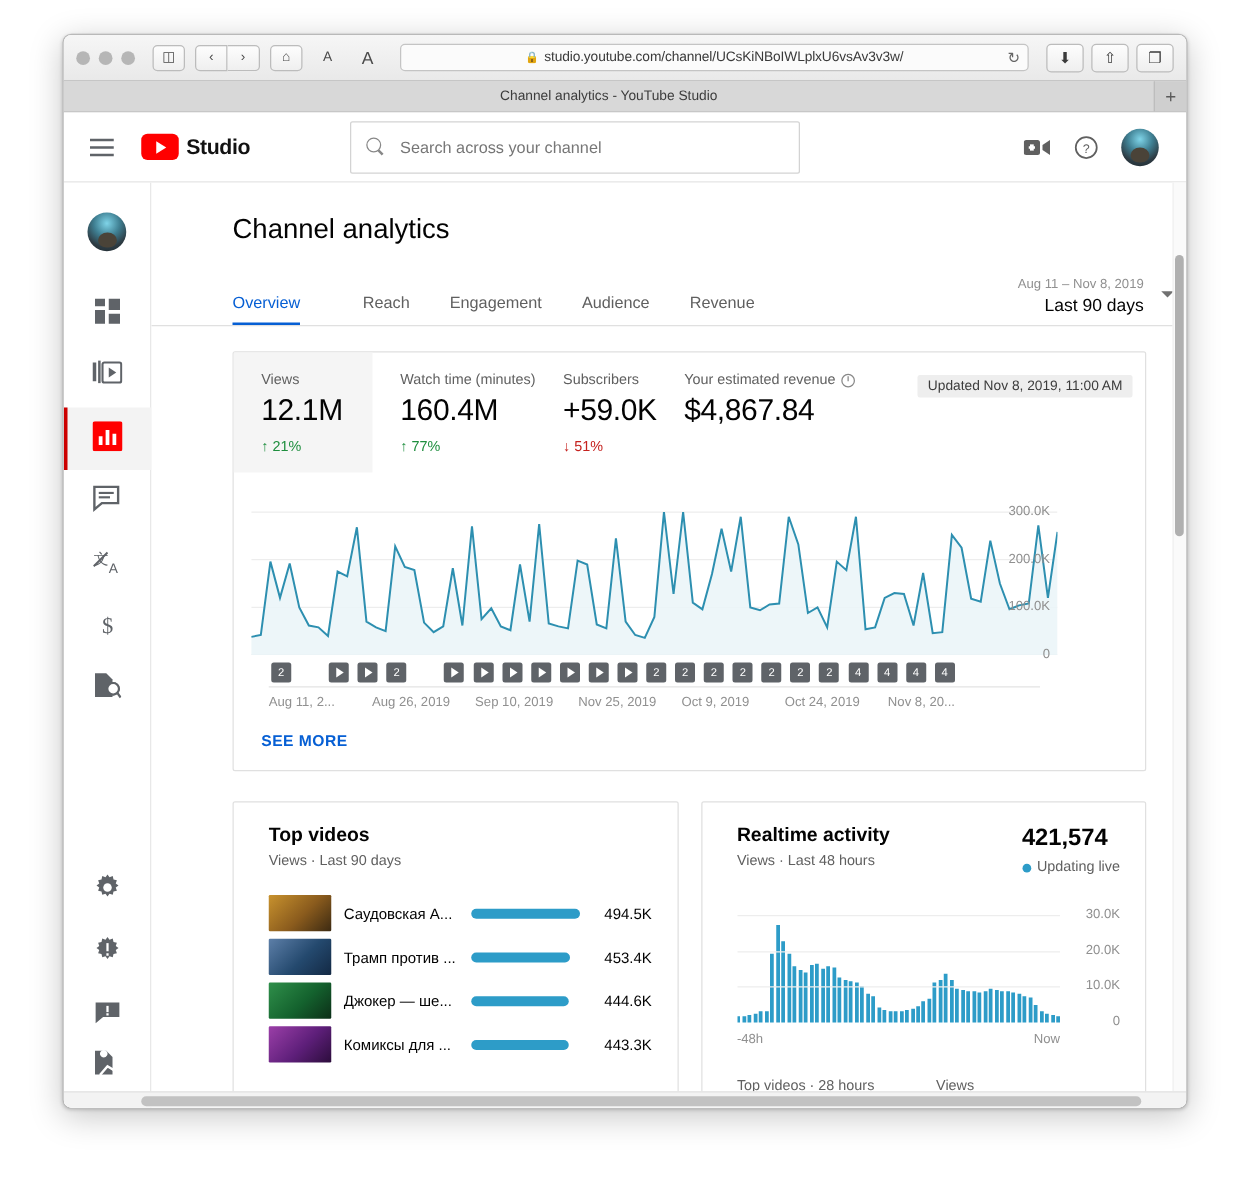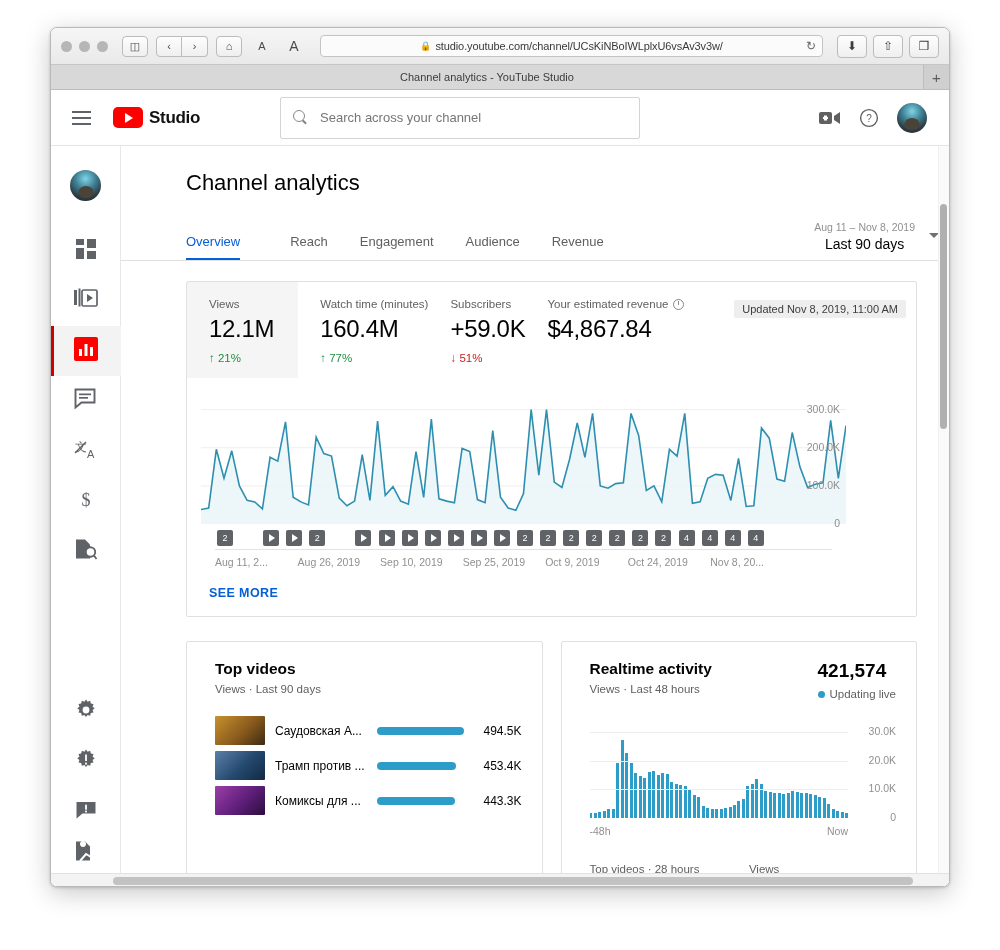--- a/index.html
+++ b/index.html
@@ -163,21 +163,21 @@
   }
   .tab-item {
     font-size: 13px; color: #606060; padding: 0 16px 11px 16px; position: relative; text-align: center;
   }
   .tab-item:first-child { padding-left: 0; margin-right: 18px;}
   .tab-item.sel { color: #065fd4; }
   .tab-item.sel::after {
     content:''; position: absolute; left: 0; right: 16px; bottom: 0; height: 2px; background: #065fd4;
   }
   .date-range {
-    position: absolute; right: 34px; bottom: 8px; text-align: center;
+    position: absolute; right: 34px; bottom: 8px; text-align: right;
   }
   .dr-sub { font-size: 10.5px; color: #909090; }
   .dr-main { font-size: 14px; color: #030303; margin-top: 3px;}
   .dr-caret {
     position: absolute; right: 10px; bottom: 22px;
     width: 0; height: 0; border-left: 5px solid transparent; border-right: 5px solid transparent;
     border-top: 5px solid #707070;
   }
 
   .card {
@@ -576,21 +576,21 @@
               <div class="marker">4</div>
               <div class="marker">4</div>
               <div class="marker">4</div>
               <div class="marker">4</div>
             </div>
           <div class="x-axis-line"></div>
           <div class="x-labels" id="xLabels">
               <span class="x-lab">Aug 11, 2...</span>
               <span class="x-lab">Aug 26, 2019</span>
               <span class="x-lab">Sep 10, 2019</span>
-              <span class="x-lab">Sep 25, 2019</span>
+              <span class="x-lab">Nov 25, 2019</span>
               <span class="x-lab">Oct 9, 2019</span>
               <span class="x-lab">Oct 24, 2019</span>
               <span class="x-lab">Nov 8, 20...</span>
             </div>
         </div>
 
         <div class="see-more">SEE MORE</div>
       </div>
 
       <div class="bottom-row">
@@ -606,20 +606,28 @@
                 </div>
                 <div class="tv-val">494.5K</div>
               </div>
               <div class="tv-row">
                 <div class="thumb" style="background: linear-gradient(135deg, rgb(93, 127, 168), rgb(36, 73, 110) 55%, rgb(19, 41, 68));"></div>
                 <div class="tv-name">Трамп против ...</div>
                 <div class="tv-bar-wrap">
                   <div class="tv-bar" style="width: 91.6886%;"></div>
                 </div>
                 <div class="tv-val">453.4K</div>
+              </div>
+              <div class="tv-row">
+                <div class="thumb" style="background: linear-gradient(135deg, rgb(47, 143, 74), rgb(20, 98, 46) 55%, rgb(12, 47, 24));"></div>
+                <div class="tv-name">Джокер — ше...</div>
+                <div class="tv-bar-wrap">
+                  <div class="tv-bar" style="width: 89.909%;"></div>
+                </div>
+                <div class="tv-val">444.6K</div>
               </div>
               <div class="tv-row">
                 <div class="thumb" style="background: linear-gradient(135deg, rgb(155, 63, 168), rgb(94, 31, 122) 55%, rgb(44, 13, 60));"></div>
                 <div class="tv-name">Комиксы для ...</div>
                 <div class="tv-bar-wrap">
                   <div class="tv-bar" style="width: 89.6461%;"></div>
                 </div>
                 <div class="tv-val">443.3K</div>
               </div>
             </div>

